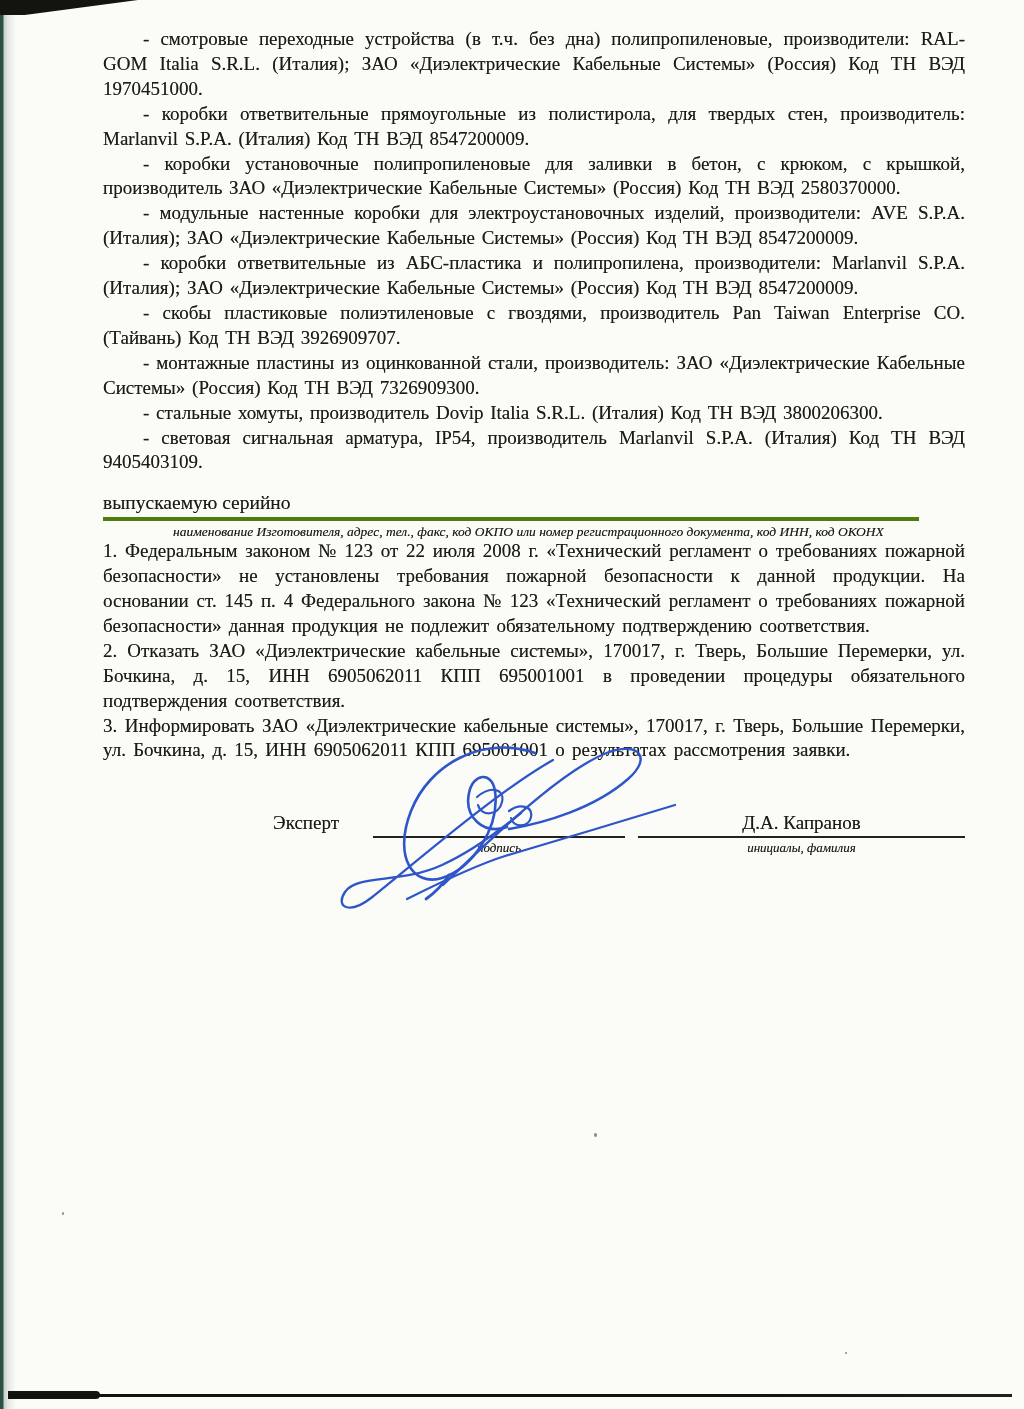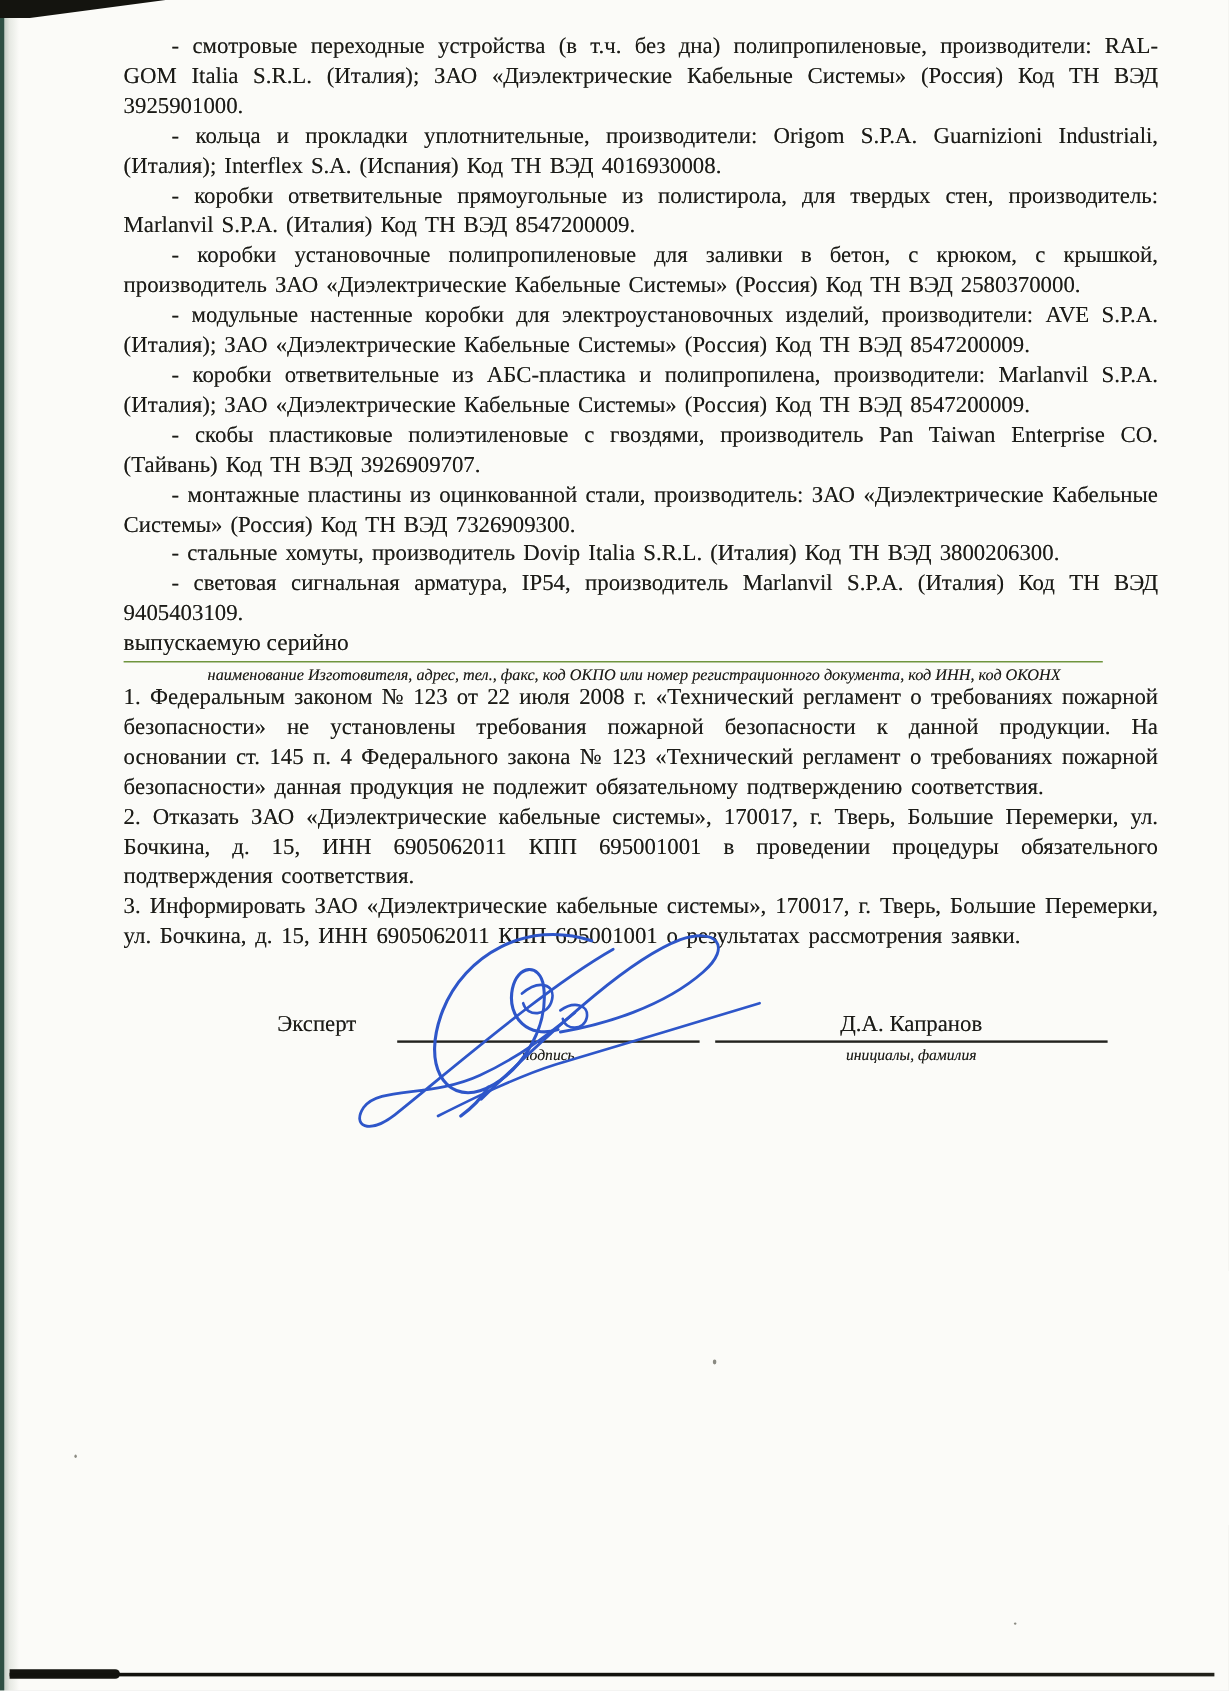--- a/index.html
+++ b/index.html
@@ -43,33 +43,33 @@
   
   .content{
     position:absolute;left:103px;top:27px;width:862px;
     font-size:19px;line-height:24.9px;
     text-shadow:0 0 0.5px rgba(25,25,20,.55);
   }
   .products p{
     margin:0;text-align:justify;text-indent:40px;word-spacing:2px;
   }
   .serial-field{
-    margin-top:0;width:816px;
-    border-bottom:1px solid #4d7c0f;
+    margin-top:16px;width:816px;
+    border-bottom:4px solid #4d7c0f;
     padding-bottom:1px;
   }
   .serial-label{font-size:19.5px;}
   .serial-caption{
     margin:3px 0 0 70px;font-size:13.5px;line-height:15px;font-style:italic;
   }
   .intro{margin-top:17px;}
   .clauses p{margin:0;text-align:justify;word-spacing:2.5px;}
   
   .sig-row{
-    margin-top:48px;display:flex;align-items:flex-start;
+    margin-top:48px;display:flex;align-items:flex-start;justify-content:flex-end;
   }
   .sig-role{margin-left:128px;margin-right:34px;white-space:nowrap;}
   .sig-field{position:relative;}
   .sig-field1{width:252px;margin-right:13px;}
   .sig-field2{width:327px;}
   .sig-name{height:25px;text-align:center;white-space:nowrap;}
   .sig-line{border-top:2px solid #22221e;height:0;}
   .sig-caption{
     margin-top:2px;text-align:center;
     font-style:italic;font-size:13px;line-height:15px;
@@ -87,22 +87,21 @@
 <body>
 
 <div class="page">
 
   <div class="edge-strip"></div>
   <div class="corner-wedge"></div>
 
   <div class="content">
 
     <div class="products">
-      <p>- смотровые переходные устройства (в т.ч. без дна) полипропиленовые, производители:  RAL-GOM Italia S.R.L. (Италия); ЗАО «Диэлектрические Кабельные Системы» (Россия) Код ТН ВЭД 3925901000.</p>
-      <p>- кольца и прокладки уплотнительные, производители: Origom S.P.A. Guarnizioni Industriali, (Италия); Interflex S.A. (Испания) Код ТН ВЭД 4016930008.</p>
+      <p>- смотровые переходные устройства (в т.ч. без дна) полипропиленовые, производители:  RAL-GOM Italia S.R.L. (Италия); ЗАО «Диэлектрические Кабельные Системы» (Россия) Код ТН ВЭД 1970451000.</p>
       <p>- коробки ответвительные прямоугольные из полистирола, для твердых стен, производитель: Marlanvil S.P.A. (Италия) Код ТН ВЭД 8547200009.</p>
       <p>- коробки установочные полипропиленовые для заливки в бетон, с крюком, с крышкой, производитель ЗАО «Диэлектрические Кабельные Системы» (Россия) Код ТН ВЭД 2580370000.</p>
       <p>- модульные настенные коробки для электроустановочных изделий, производители: AVE S.P.A. (Италия); ЗАО «Диэлектрические Кабельные Системы» (Россия) Код ТН ВЭД 8547200009.</p>
       <p>- коробки ответвительные из АБС-пластика и полипропилена, производители: Marlanvil S.P.A. (Италия); ЗАО «Диэлектрические Кабельные Системы» (Россия) Код ТН ВЭД 8547200009.</p>
       <p>- скобы пластиковые полиэтиленовые с гвоздями, производитель Pan Taiwan Enterprise CO. (Тайвань) Код ТН ВЭД 3926909707.</p>
       <p>- монтажные пластины из оцинкованной стали, производитель: ЗАО «Диэлектрические Кабельные Системы» (Россия) Код ТН ВЭД 7326909300.</p>
       <p>- стальные хомуты, производитель Dovip Italia S.R.L. (Италия) Код ТН ВЭД 3800206300.</p>
       <p>- световая сигнальная арматура, IP54, производитель Marlanvil S.P.A. (Италия) Код ТН ВЭД 9405403109.</p>
     </div>
 

